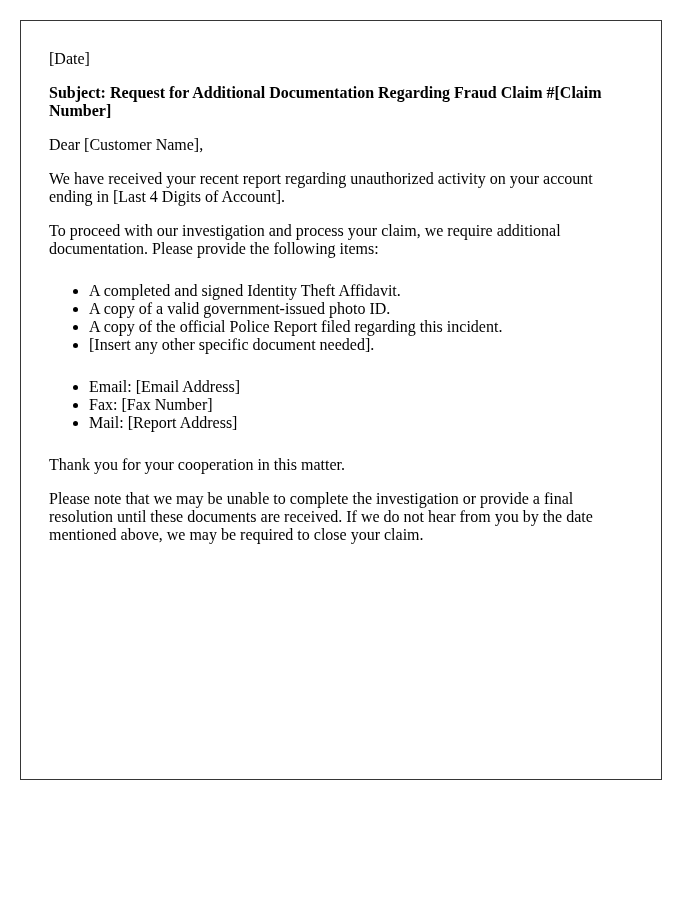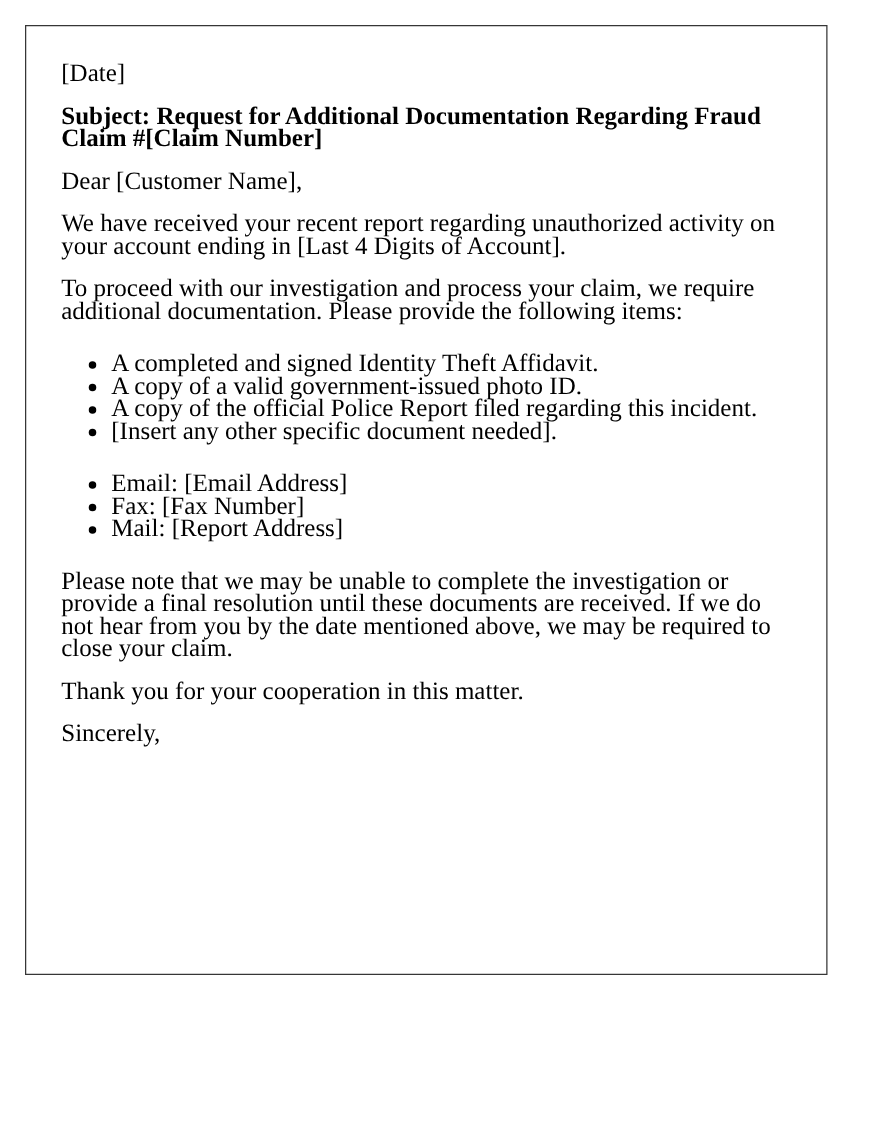--- a/index.html
+++ b/index.html
@@ -18,21 +18,21 @@
     position: absolute;
     left: 20px;
     top: 20px;
     width: 642px;
     height: 760px;
     box-sizing: border-box;
     border: 1px solid #363636;
     background: #ffffff;
     padding: 13px 32px 0 28px;
     overflow: hidden;
-    font-size: 20px;
+    font-size: 16px;
     line-height: 18px;
   }
   .letter-page p {
     margin: 16px 0;
   }
   .subject {
     font-weight: bold;
   }
   ul.doc-list {
     margin: 24px 0;
@@ -70,20 +70,19 @@
     <li>[Insert any other specific document needed].</li>
   </ul>
 
 
   <ul class="doc-list">
     <li><span class="b">Email:</span> <span>[Email Address]</span></li>
     <li><span class="b">Fax:</span> <span>[Fax Number]</span></li>
     <li><span class="b">Mail:</span> <span>[Report Address]</span></li>
   </ul>
 
+  <p>Thank you for your cooperation in this matter.</p>
+
   <p>Please note that we may be unable to complete the investigation or provide a final resolution until these documents are received. If we do not hear from you by the date mentioned above, we may be required to close your claim.</p>
 
-  <p>Thank you for your cooperation in this matter.</p>
-
-  <p>Sincerely,</p>
 
 
 </div>
 
 </body></html>

